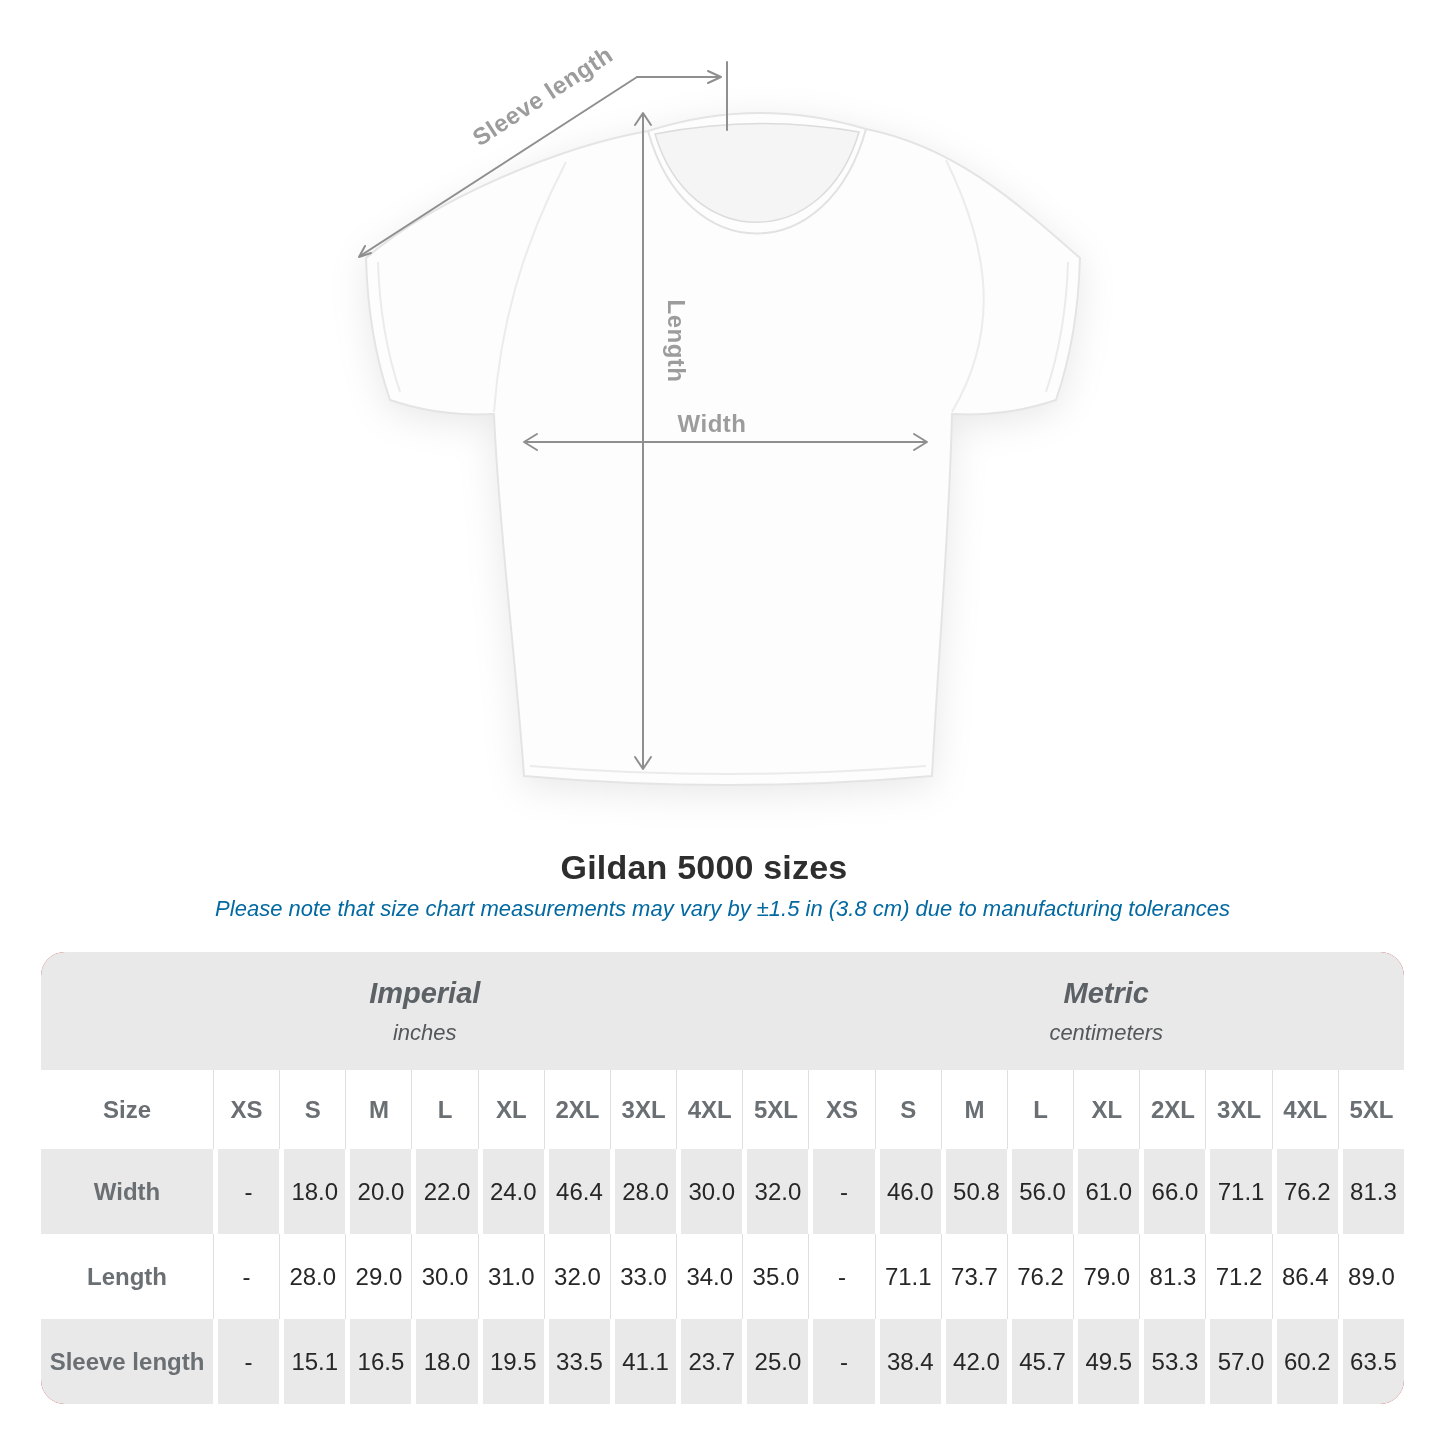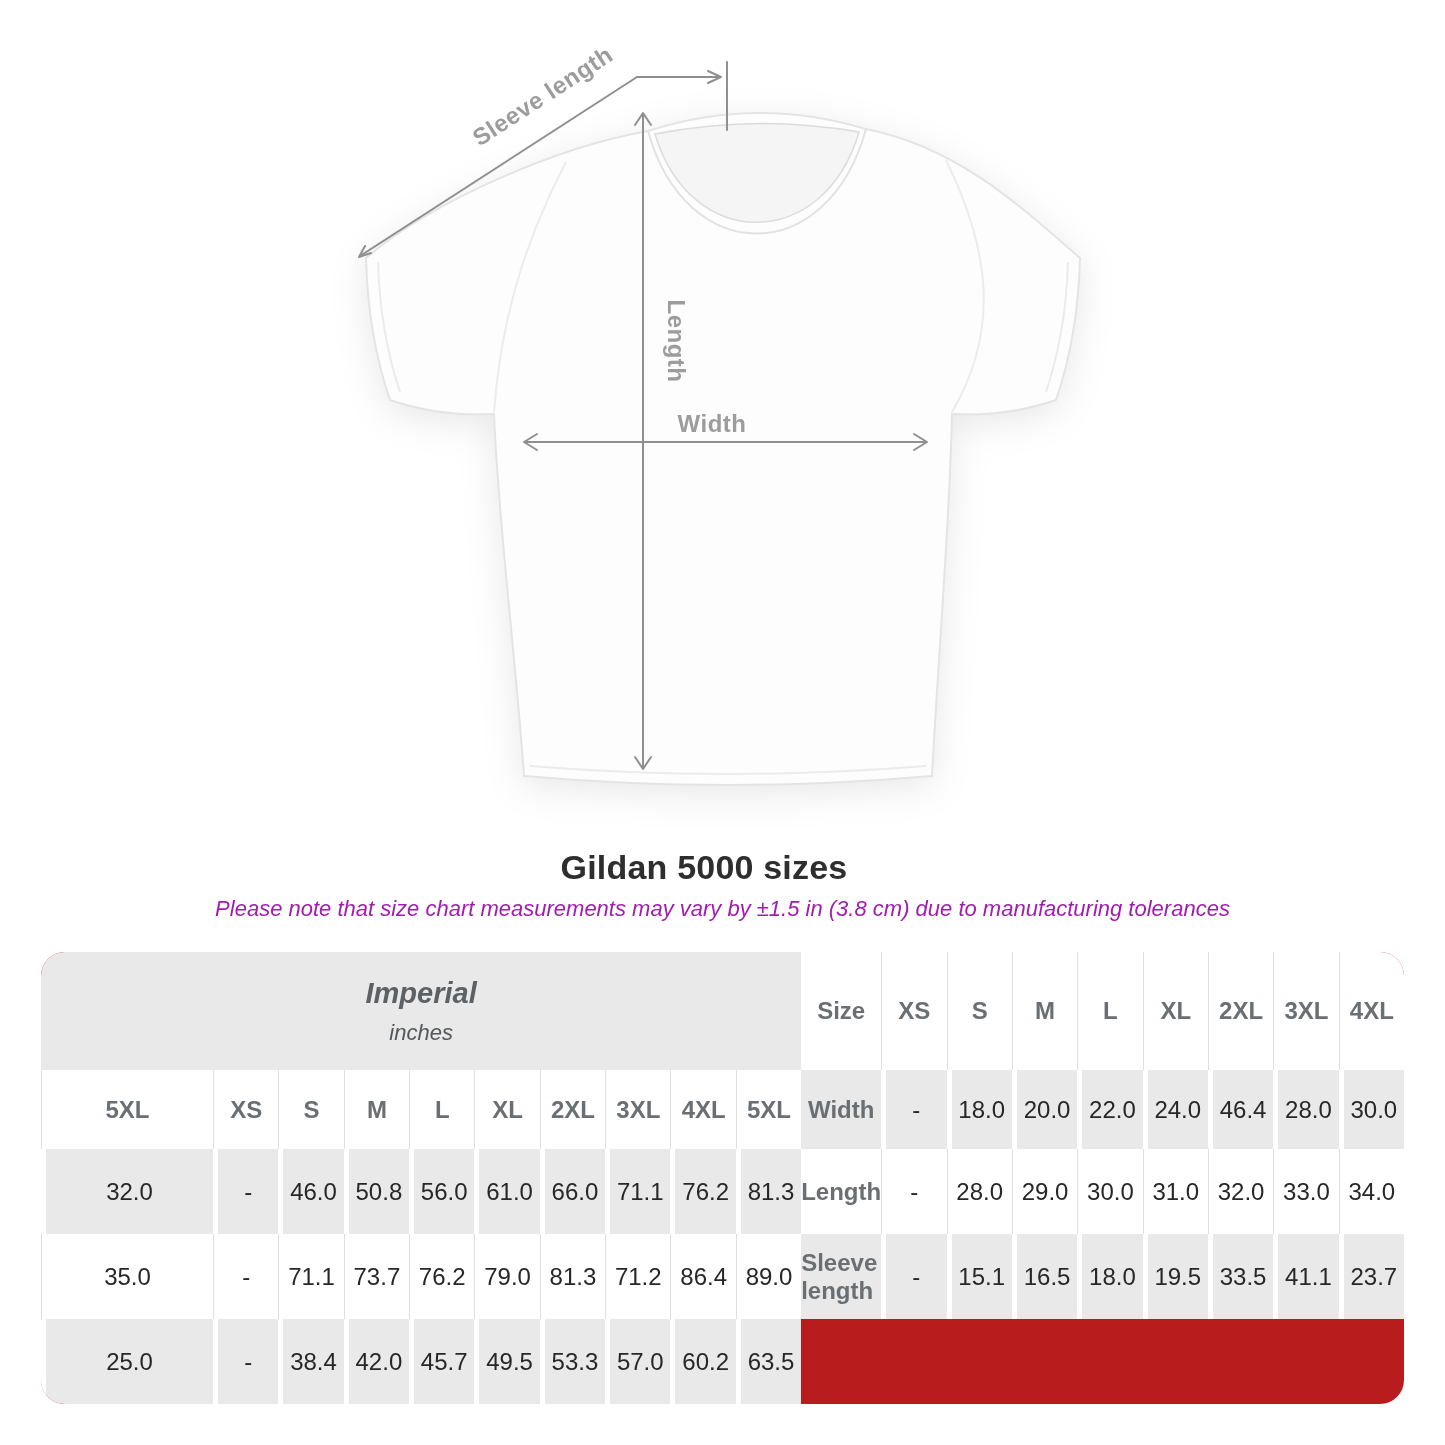--- a/index.html
+++ b/index.html
@@ -8,21 +8,21 @@
 
   
   #diagram{position:absolute;left:0;top:0;}
   .shirt{filter:drop-shadow(0 8px 18px rgba(0,0,0,0.09));}
   .dim-label{font-weight:bold;font-size:24px;fill:#9c9c9c;letter-spacing:0.5px;}
 
   
   .chart-title{position:absolute;left:14px;top:848px;width:1324px;text-align:center;
     font-size:34px;font-weight:bold;color:#2e2e2e;letter-spacing:0.2px;margin-left:28px;}
   .chart-subtitle{position:absolute;left:0;top:896px;width:1445px;text-align:center;
-    font-style:italic;font-size:22px;color:#a21caf;}
+    font-style:italic;font-size:22px;color:#0369a1;}
 
   
   .size-table{position:absolute;left:41px;top:952px;width:1363px;height:452px;
     border-radius:24px;overflow:hidden;display:grid;
     grid-template-columns:172px repeat(18, 1fr);
     grid-template-rows:118px 79px 85px 85px 85px;
     background:#b91c1c;}
   .band{background:#e9e9e9;display:flex;flex-direction:column;align-items:center;justify-content:center;gap:10px;}
   .band-imperial{grid-column:1 / span 10;}
   .band-metric{grid-column:11 / span 9;}
@@ -88,20 +88,24 @@
     <text class="dim-label" x="712" y="432" text-anchor="middle">Width</text>
   </svg>
 
   <div class="chart-title">Gildan 5000 sizes</div>
   <div class="chart-subtitle">Please note that size chart measurements may vary by ±1.5 in (3.8 cm) due to manufacturing tolerances</div>
 
   <div class="size-table" id="table-grid">
     <div class="band band-imperial">
       <div class="unit-title">Imperial</div>
       <div class="unit-sub">inches</div>
+    </div>
+    <div class="band band-metric">
+      <div class="unit-title">Metric</div>
+      <div class="unit-sub">centimeters</div>
     </div>
 
   <div class="cell bold first">Size</div>
       <div class="cell bold">XS</div>
       <div class="cell bold">S</div>
       <div class="cell bold">M</div>
       <div class="cell bold">L</div>
       <div class="cell bold">XL</div>
       <div class="cell bold">2XL</div>
       <div class="cell bold">3XL</div>

